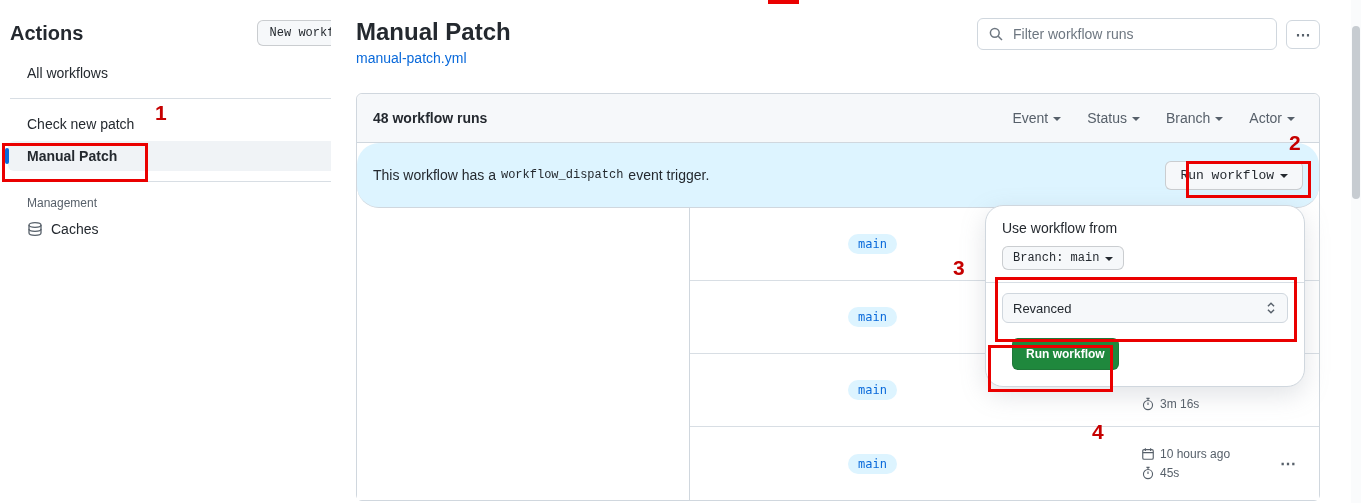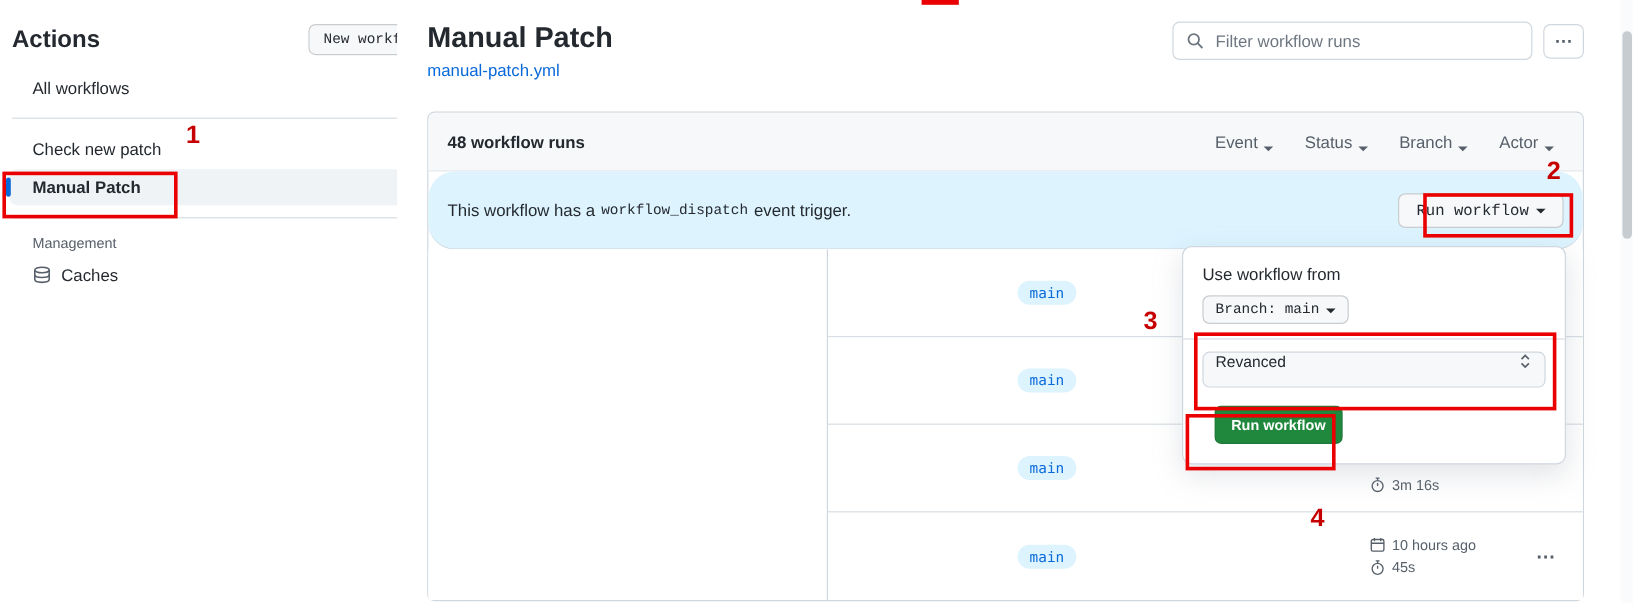--- a/index.html
+++ b/index.html
@@ -35,48 +35,48 @@
   .head-controls { position:absolute; top:18px; right:41px; display:flex; gap:9px; align-items:center; }
   .search { width:300px; height:32px; border:1px solid #d0d7de; border-radius:6px; display:flex; align-items:center; gap:7px; padding:0 10px; background:#fff; }
   .search input { border:none; outline:none; flex:1; font-size:14px; font-family:inherit; color:#24292f; background:transparent; }
   .search input::placeholder { color:#6e7781; }
   .kebab-btn { height:29px; min-width:34px; border:1px solid #d0d7de; border-radius:6px; background:#fff; color:#57606a; font-size:15px; font-weight:700; cursor:pointer; line-height:1; }
 
   .runs-table { margin:27px 41px 0 25px; border:1px solid #d0d7de; border-radius:6px; background:#fff; }
   .table-head { display:flex; align-items:center; background:#f6f8fa; border-bottom:1px solid #d0d7de; height:49px; padding:0 16px; border-radius:6px 6px 0 0; }
   .count { font-weight:700; font-size:14px; }
   .filters { margin-left:auto; display:flex; gap:10px; }
-  .filter { background:none; border:none; color:#57606a; font-size:14px; font-family:inherit; display:inline-flex; align-items:flex-end; gap:5px; padding:4px 8px; cursor:pointer; }
+  .filter { background:none; border:none; color:#57606a; font-size:14px; font-family:inherit; display:inline-flex; align-items:center; gap:5px; padding:4px 8px; cursor:pointer; }
   .caret { width:0; height:0; border-left:4px solid transparent; border-right:4px solid transparent; border-top:4px solid currentColor; display:inline-block; margin-top:2px; }
 
   .banner { display:flex; align-items:center; background:#ddf4ff; border-bottom:1px solid #d0d7de; padding:0 16px; height:65px; font-size:14px;border-radius:22px; }
   .banner code { font-family:Liberation Mono, monospace; font-size:12px; margin:0 5px; }
   .banner .btn { margin-left:auto; font-size:13px; padding:6px 14px; }
 
   .run-row { display:flex; height:73px; background:#fff; }
   .run-left { width:333px; flex:none; border-right:1px solid #d0d7de; }
   .run-right { flex:1; display:flex; align-items:center; border-bottom:1px solid #d8dee4; padding-right:16px; }
   .run-row:last-child .run-right { border-bottom:none; }
   .badge { font-family:"DejaVu Sans Mono", monospace; font-size:12px; color:#0969da; background:#ddf4ff; padding:3px 10px; border-radius:12px; margin-left:158px; cursor:pointer; }
   .timing { margin-left:auto; width:120px; display:flex; flex-direction:column; gap:5px; font-size:12px; color:#57606a; }
   .timing.pushed { margin-top:27px; }
   .timing-line { display:flex; align-items:center; gap:5px; }
   .row-kebab { width:30px; margin-left:12px; background:none; border:none; color:#57606a; font-size:16px; font-weight:700; cursor:pointer; }
   .row-kebab.ghost { visibility:hidden; }
 
   
   .popup { position:absolute; left:985px; top:205px; width:320px; background:#fff; border:1px solid #d0d7de;
-    border-radius:8px; box-shadow:0 8px 24px rgba(140,149,159,0.25); z-index:10; padding:14px 16px 14px 16px; }
+    border-radius:18px; box-shadow:0 8px 24px rgba(140,149,159,0.25); z-index:10; padding:14px 16px 14px 16px; }
   .popup-title { font-size:14px; color:#24292f; }
   .branch-btn { margin-top:10px; font-size:12px; padding:4px 10px; }
   .popup-divider { height:1px; background:#d8dee4; margin:12px -16px 10px -16px; }
   .input-label { font-family:"DejaVu Sans Mono", monospace; font-size:12px; font-weight:700; color:#1f2328; }
   .required { color:#cf222e; margin-left:3px; }
   .select { margin-top:8px; height:30px; border:1px solid #d0d7de; background:#f6f8fa; border-radius:6px;
-    display:flex; align-items:flex-start; justify-content:space-between; padding:0 10px; font-size:13px; cursor:pointer; }
+    display:flex; align-items:center; justify-content:space-between; padding:0 10px; font-size:13px; cursor:pointer; }
   .popup-run-btn { margin:15px 0 2px 10px; background:#1f883d; color:#fff; font-size:12px; font-weight:700;
     border:1px solid rgba(31,35,40,0.15); border-radius:6px; padding:8px 13px; cursor:pointer; font-family:inherit; }
 
   
   .anno-box { position:absolute; border:3px solid #ea0000; z-index:20; pointer-events:none; }
   #anno1 { left:2px;    top:143px; width:146px; height:39px; }
   #anno2 { left:1186px; top:161px; width:125px; height:37px; }
   #anno3 { left:995px;  top:277px; width:302px; height:65px; }
   #anno4 { left:988px;  top:345px; width:125px; height:47px; }
   .anno-num { position:absolute; color:#c60000; font-weight:800; font-size:21px; z-index:21; pointer-events:none; }

